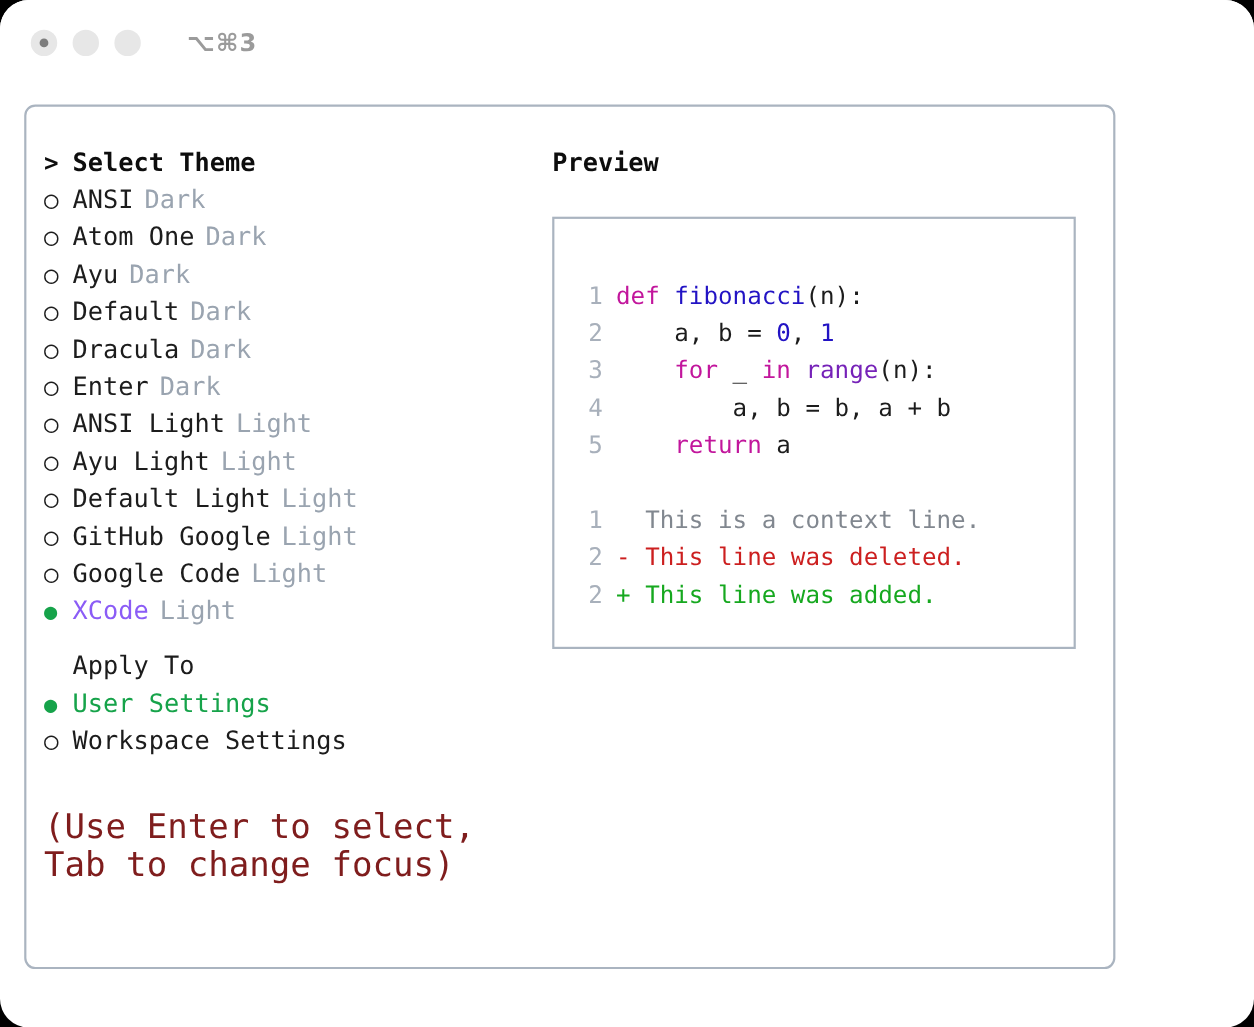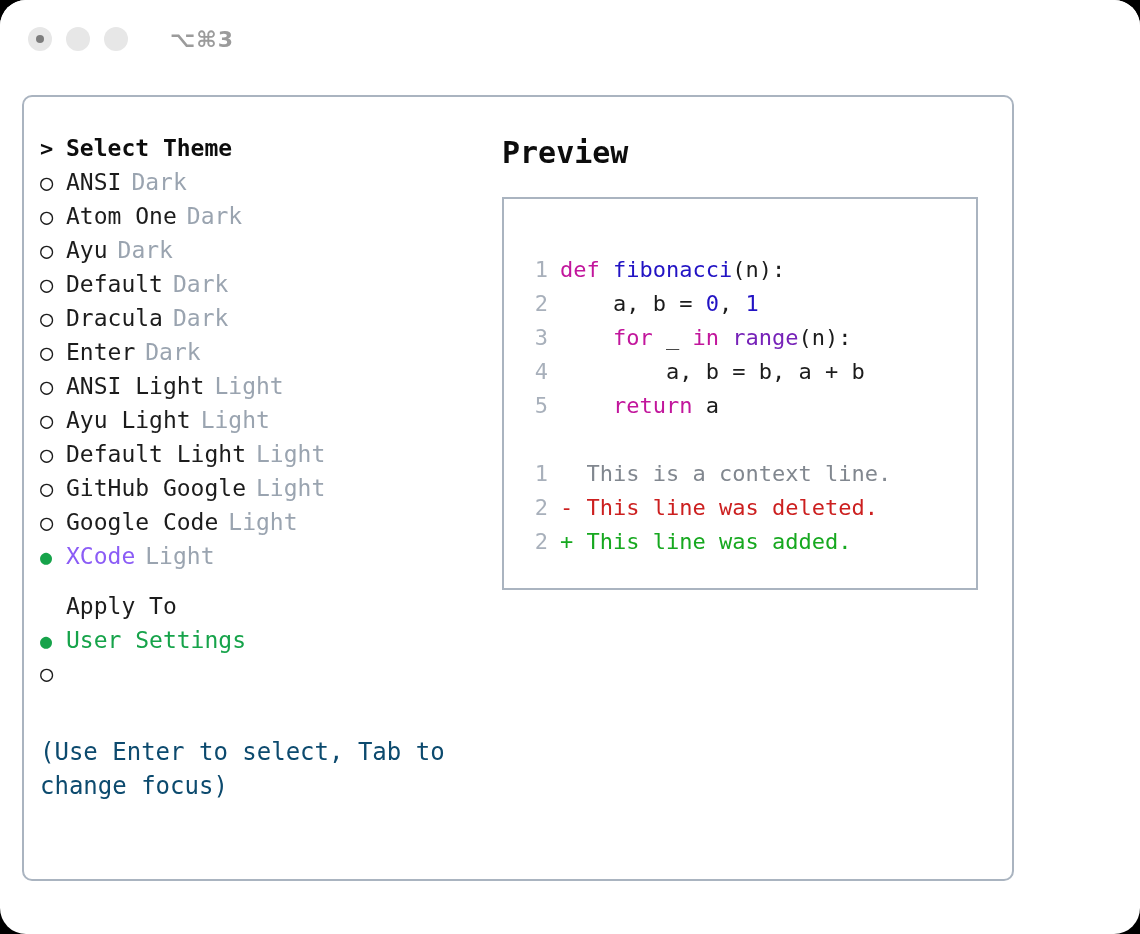--- a/index.html
+++ b/index.html
@@ -109,36 +109,36 @@
   .theme-name.sel { color: #8b5cf6; }
   .theme-kind { color: #9aa4b0; margin-left: 10px; }
 
   #apply-block { margin-top: 16px; }
 
   .apply-label { color: #1c1c1c; }
   .apply-label.sel { color: #16a34a; }
 
   #hint {
     margin-top: 40px;
-    font-size: 24px;
+    font-size: 31px;
     line-height: 34px;
-    color: #0c4a6e;
+    color: #7f1d1d;
     width: 410px;
     white-space: pre-wrap;
   }
 
   
   #preview-column {
     position: absolute;
     left: 478px;
     top: 38px;
     width: 490px;
   }
   #preview-title {
-    font-size: 30px;
+    font-size: 23px;
     font-weight: bold;
     color: #0d0d0d;
     height: 34px;
   }
 
   #preview-box {
     margin-top: 28px;
     width: 476px;
     height: 393px;
     border: 2px solid #aab4c0;
@@ -219,21 +219,21 @@
           <div class="row"><span class="marker">○</span><span class="theme-name">Google Code</span><span class="theme-kind">Light</span></div>
           <div class="row"><span class="marker selected">●</span><span class="theme-name sel">XCode</span><span class="theme-kind">Light</span></div>
         </div>
 
       <div id="apply-block">
         <div class="row">
           <span class="marker blank">○</span><span class="apply-label">Apply To</span>
         </div>
         <div id="apply-rows">
             <div class="row"><span class="marker selected">●</span><span class="apply-label sel">User Settings</span></div>
-            <div class="row"><span class="marker">○</span></div>
+            <div class="row"><span class="marker">○</span><span class="apply-label">Workspace Settings</span></div>
           </div>
       </div>
 
       <div id="hint">(Use Enter to select, Tab to change focus)</div>
     </div>
 
     <div id="preview-column">
       <div id="preview-title">Preview</div>
 
       <div id="preview-box">

